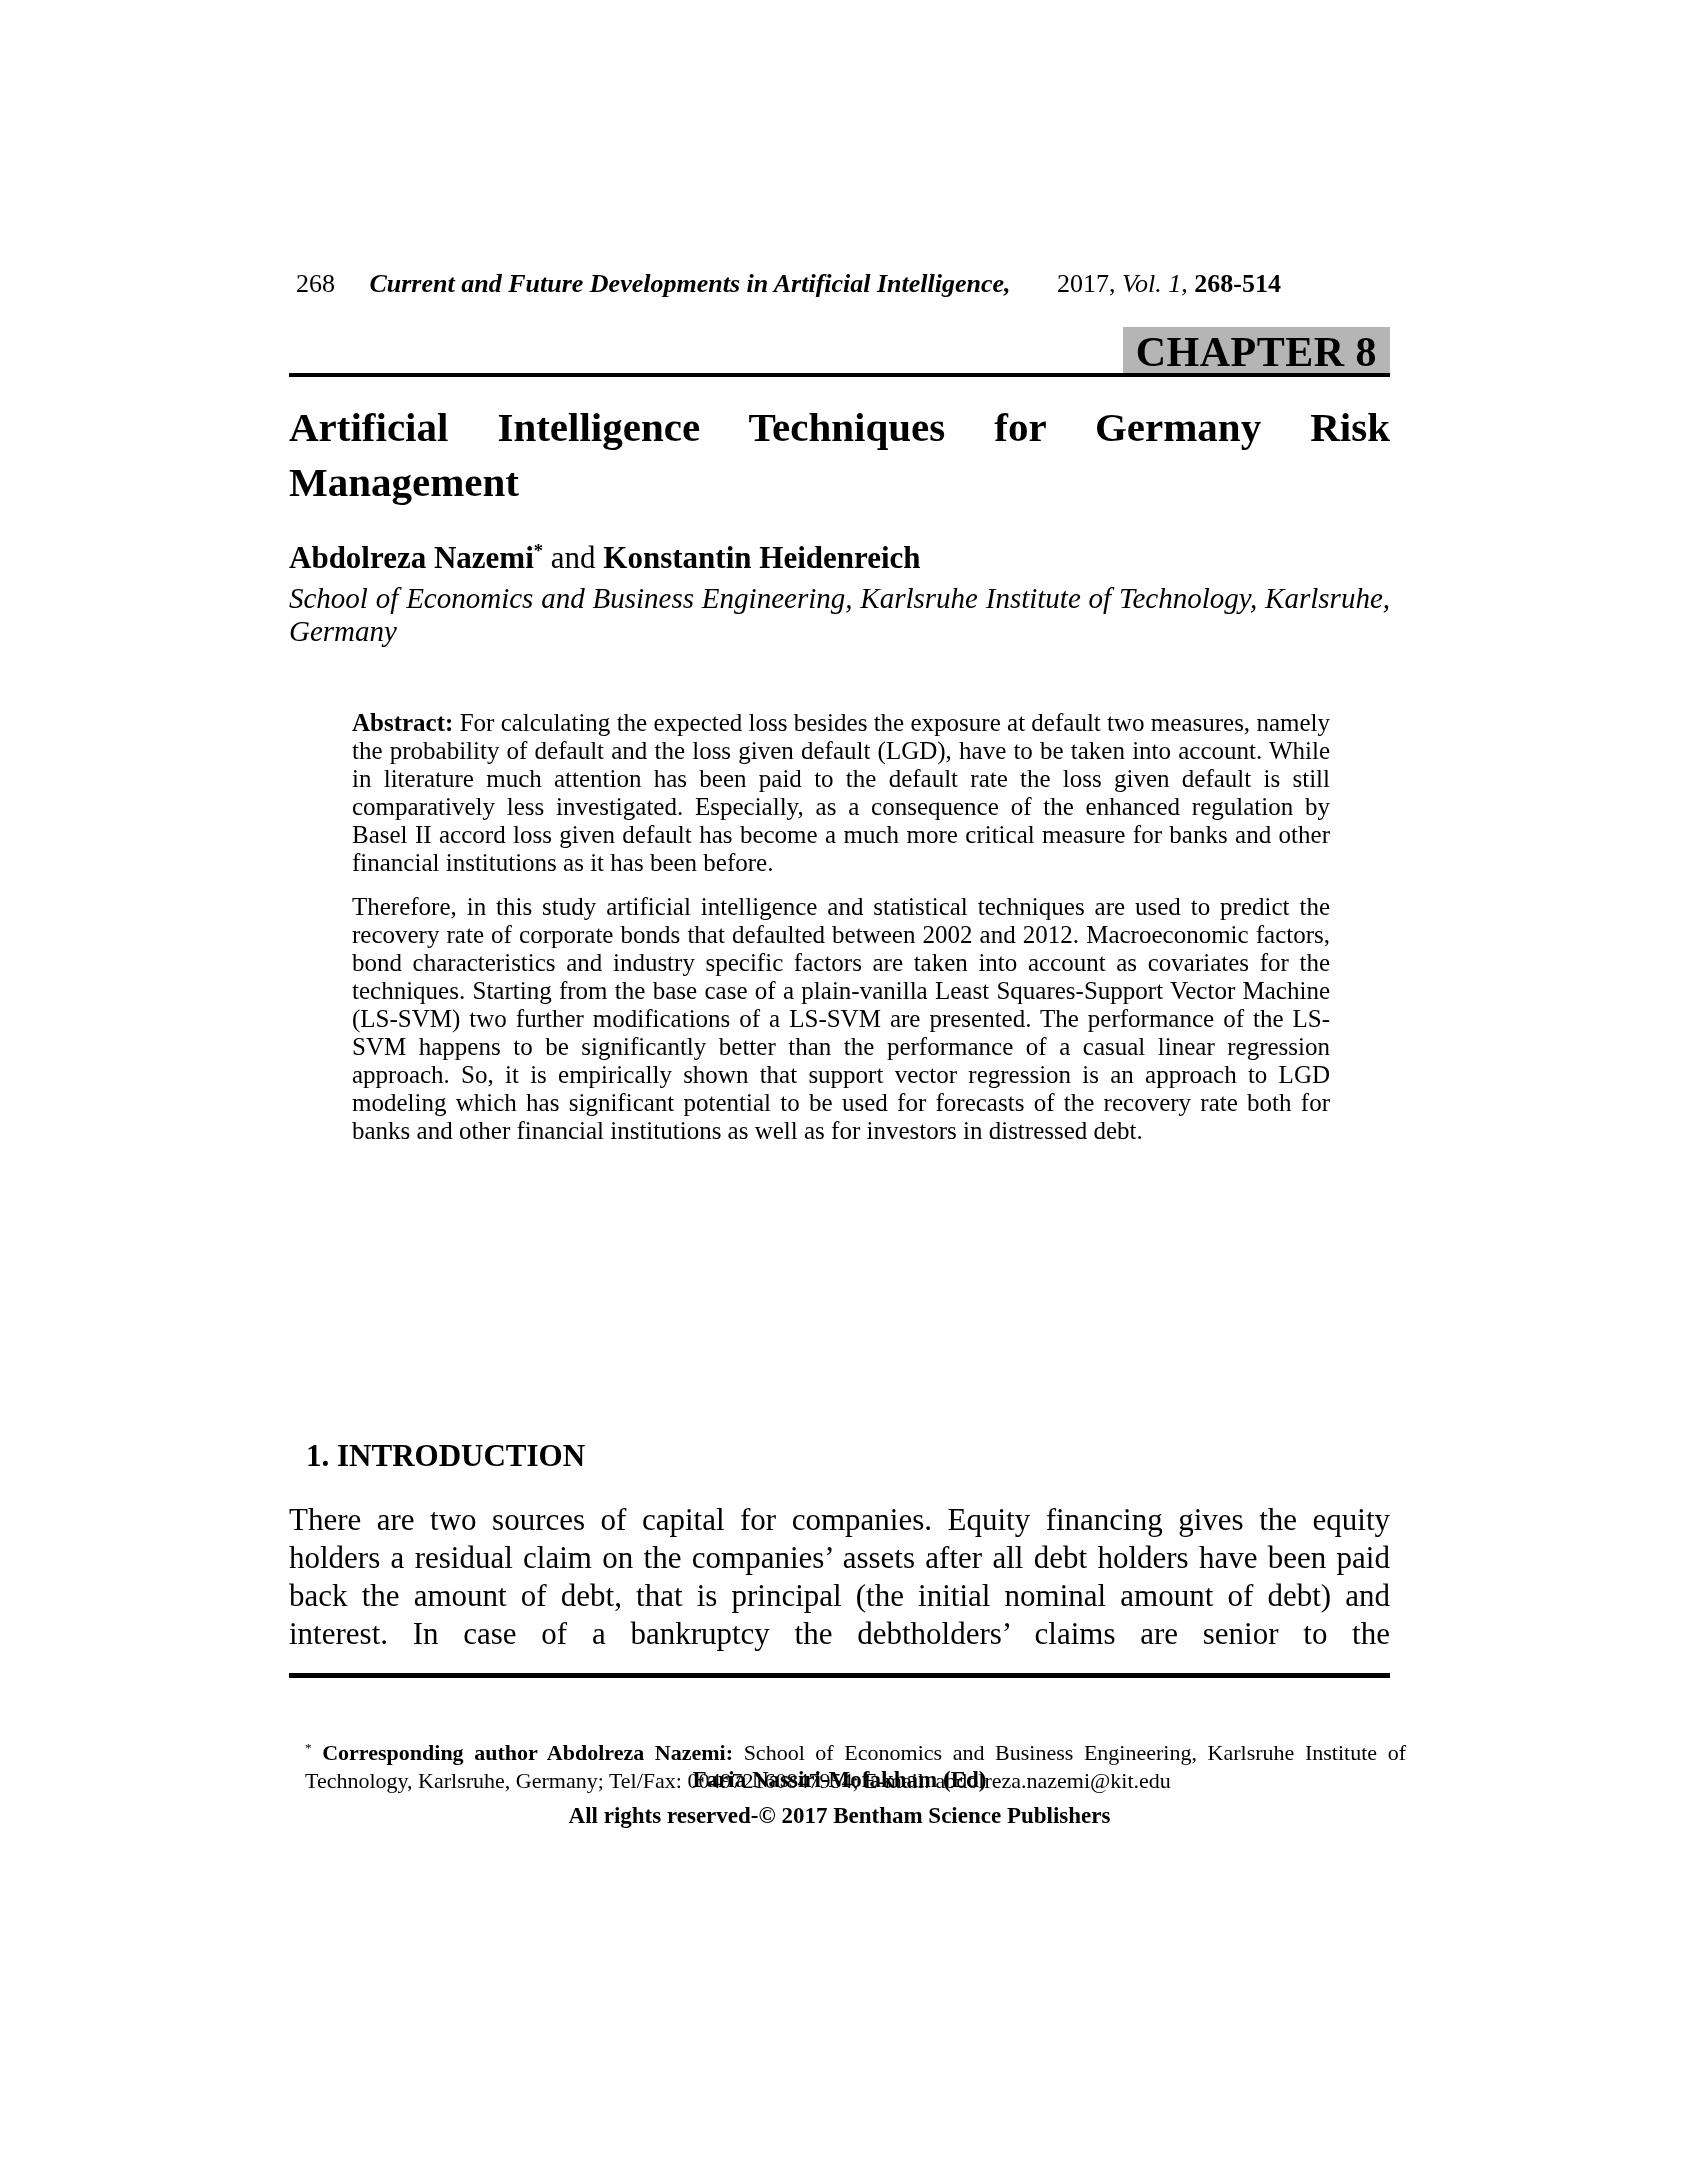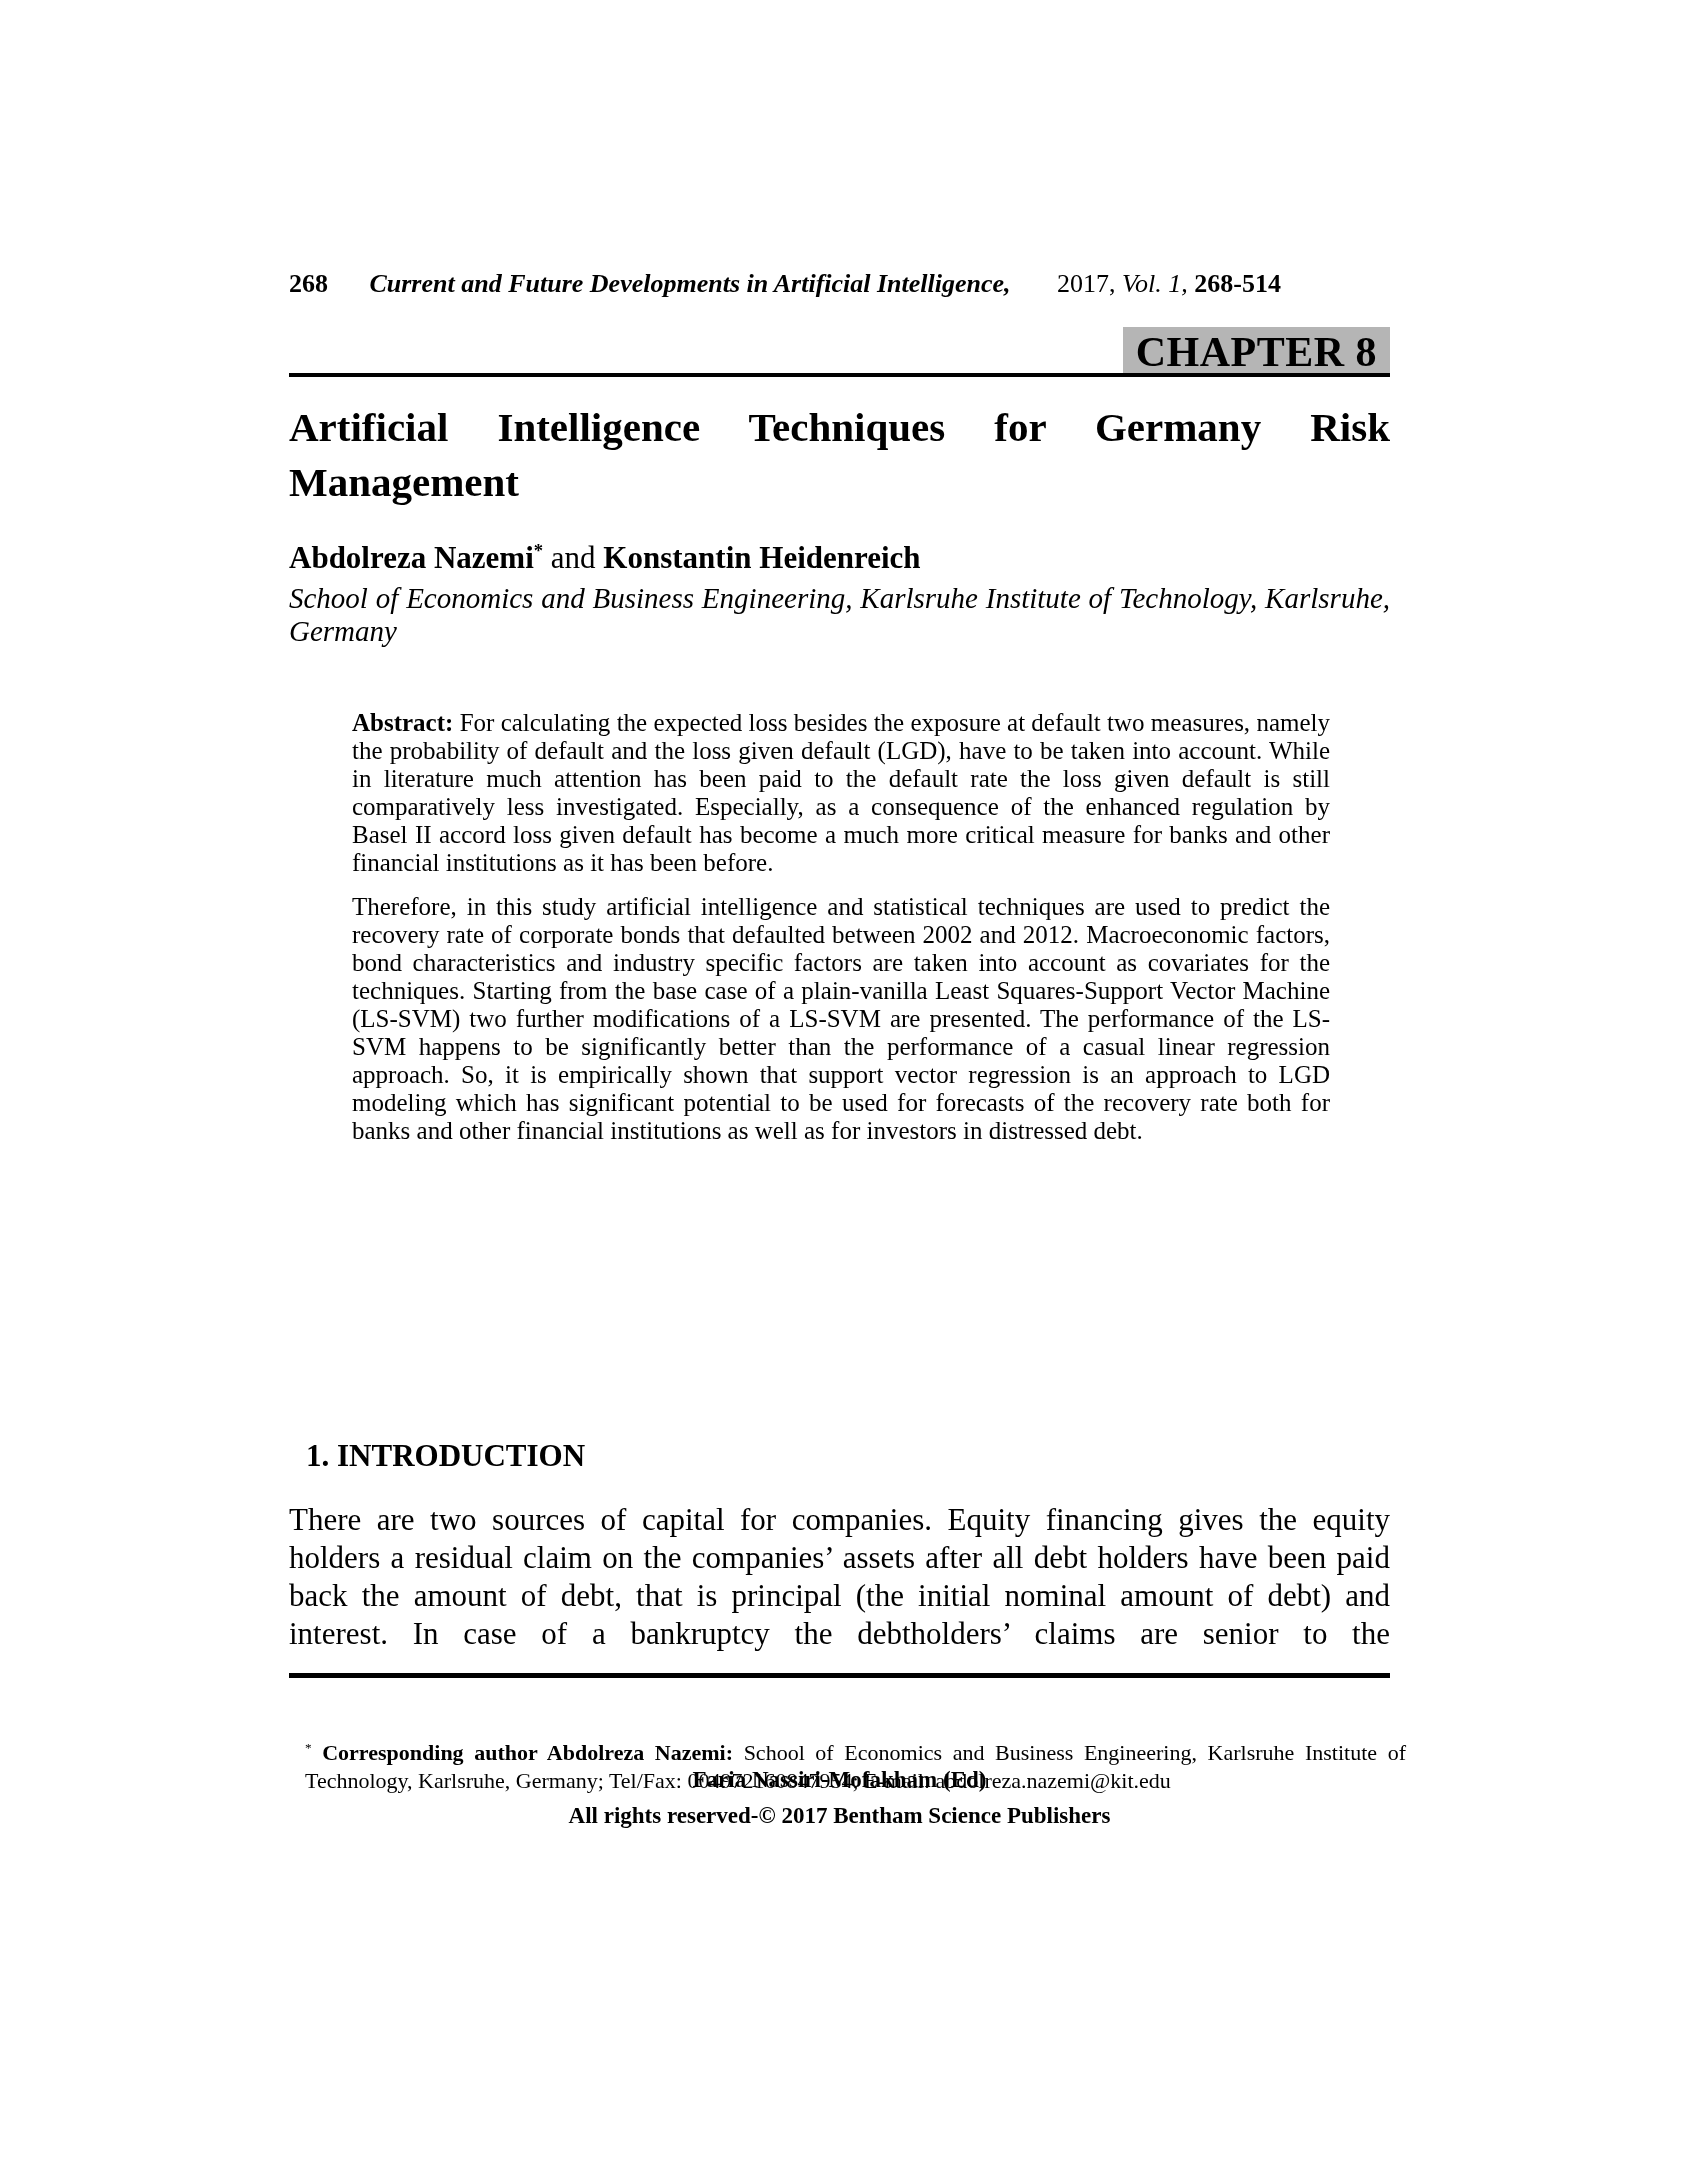--- a/index.html
+++ b/index.html
@@ -6,21 +6,21 @@
   body {
     width: 1683px; height: 2178px;
     background: #ffffff;
     font-family: "Liberation Serif", "DejaVu Serif", serif;
     color: #000000;
   }
   .page { position: relative; width: 1683px; height: 2178px; background: #ffffff; overflow: hidden; }
   .content { position: absolute; left: 289px; top: 0; width: 1101px; height: 2178px; }
 
   .running-head { position: absolute; top: 269px; left: 0; width: 100%; height: 32px; font-size: 26px; }
-  .page-num { position: absolute; left: 0; top: 0; font-weight: bold; }
+  .page-num { position: absolute; left: 7px; top: 0; font-weight: normal; }
   .citation { position: absolute; right: 109px; top: 0; white-space: nowrap; }
   .jt { font-style: italic; font-weight: bold; }
   .jy { font-weight: normal; margin-left: 40px; }
   .jv { font-style: italic; }
   .jp { font-weight: bold; }
 
   .chapter-badge {
     position: absolute; top: 327px; right: 0; height: 50px; line-height: 50px;
     background: #b5b5b5; padding: 0 13px;
     font-weight: bold; font-size: 42px; letter-spacing: 0.5px; z-index: 1;

